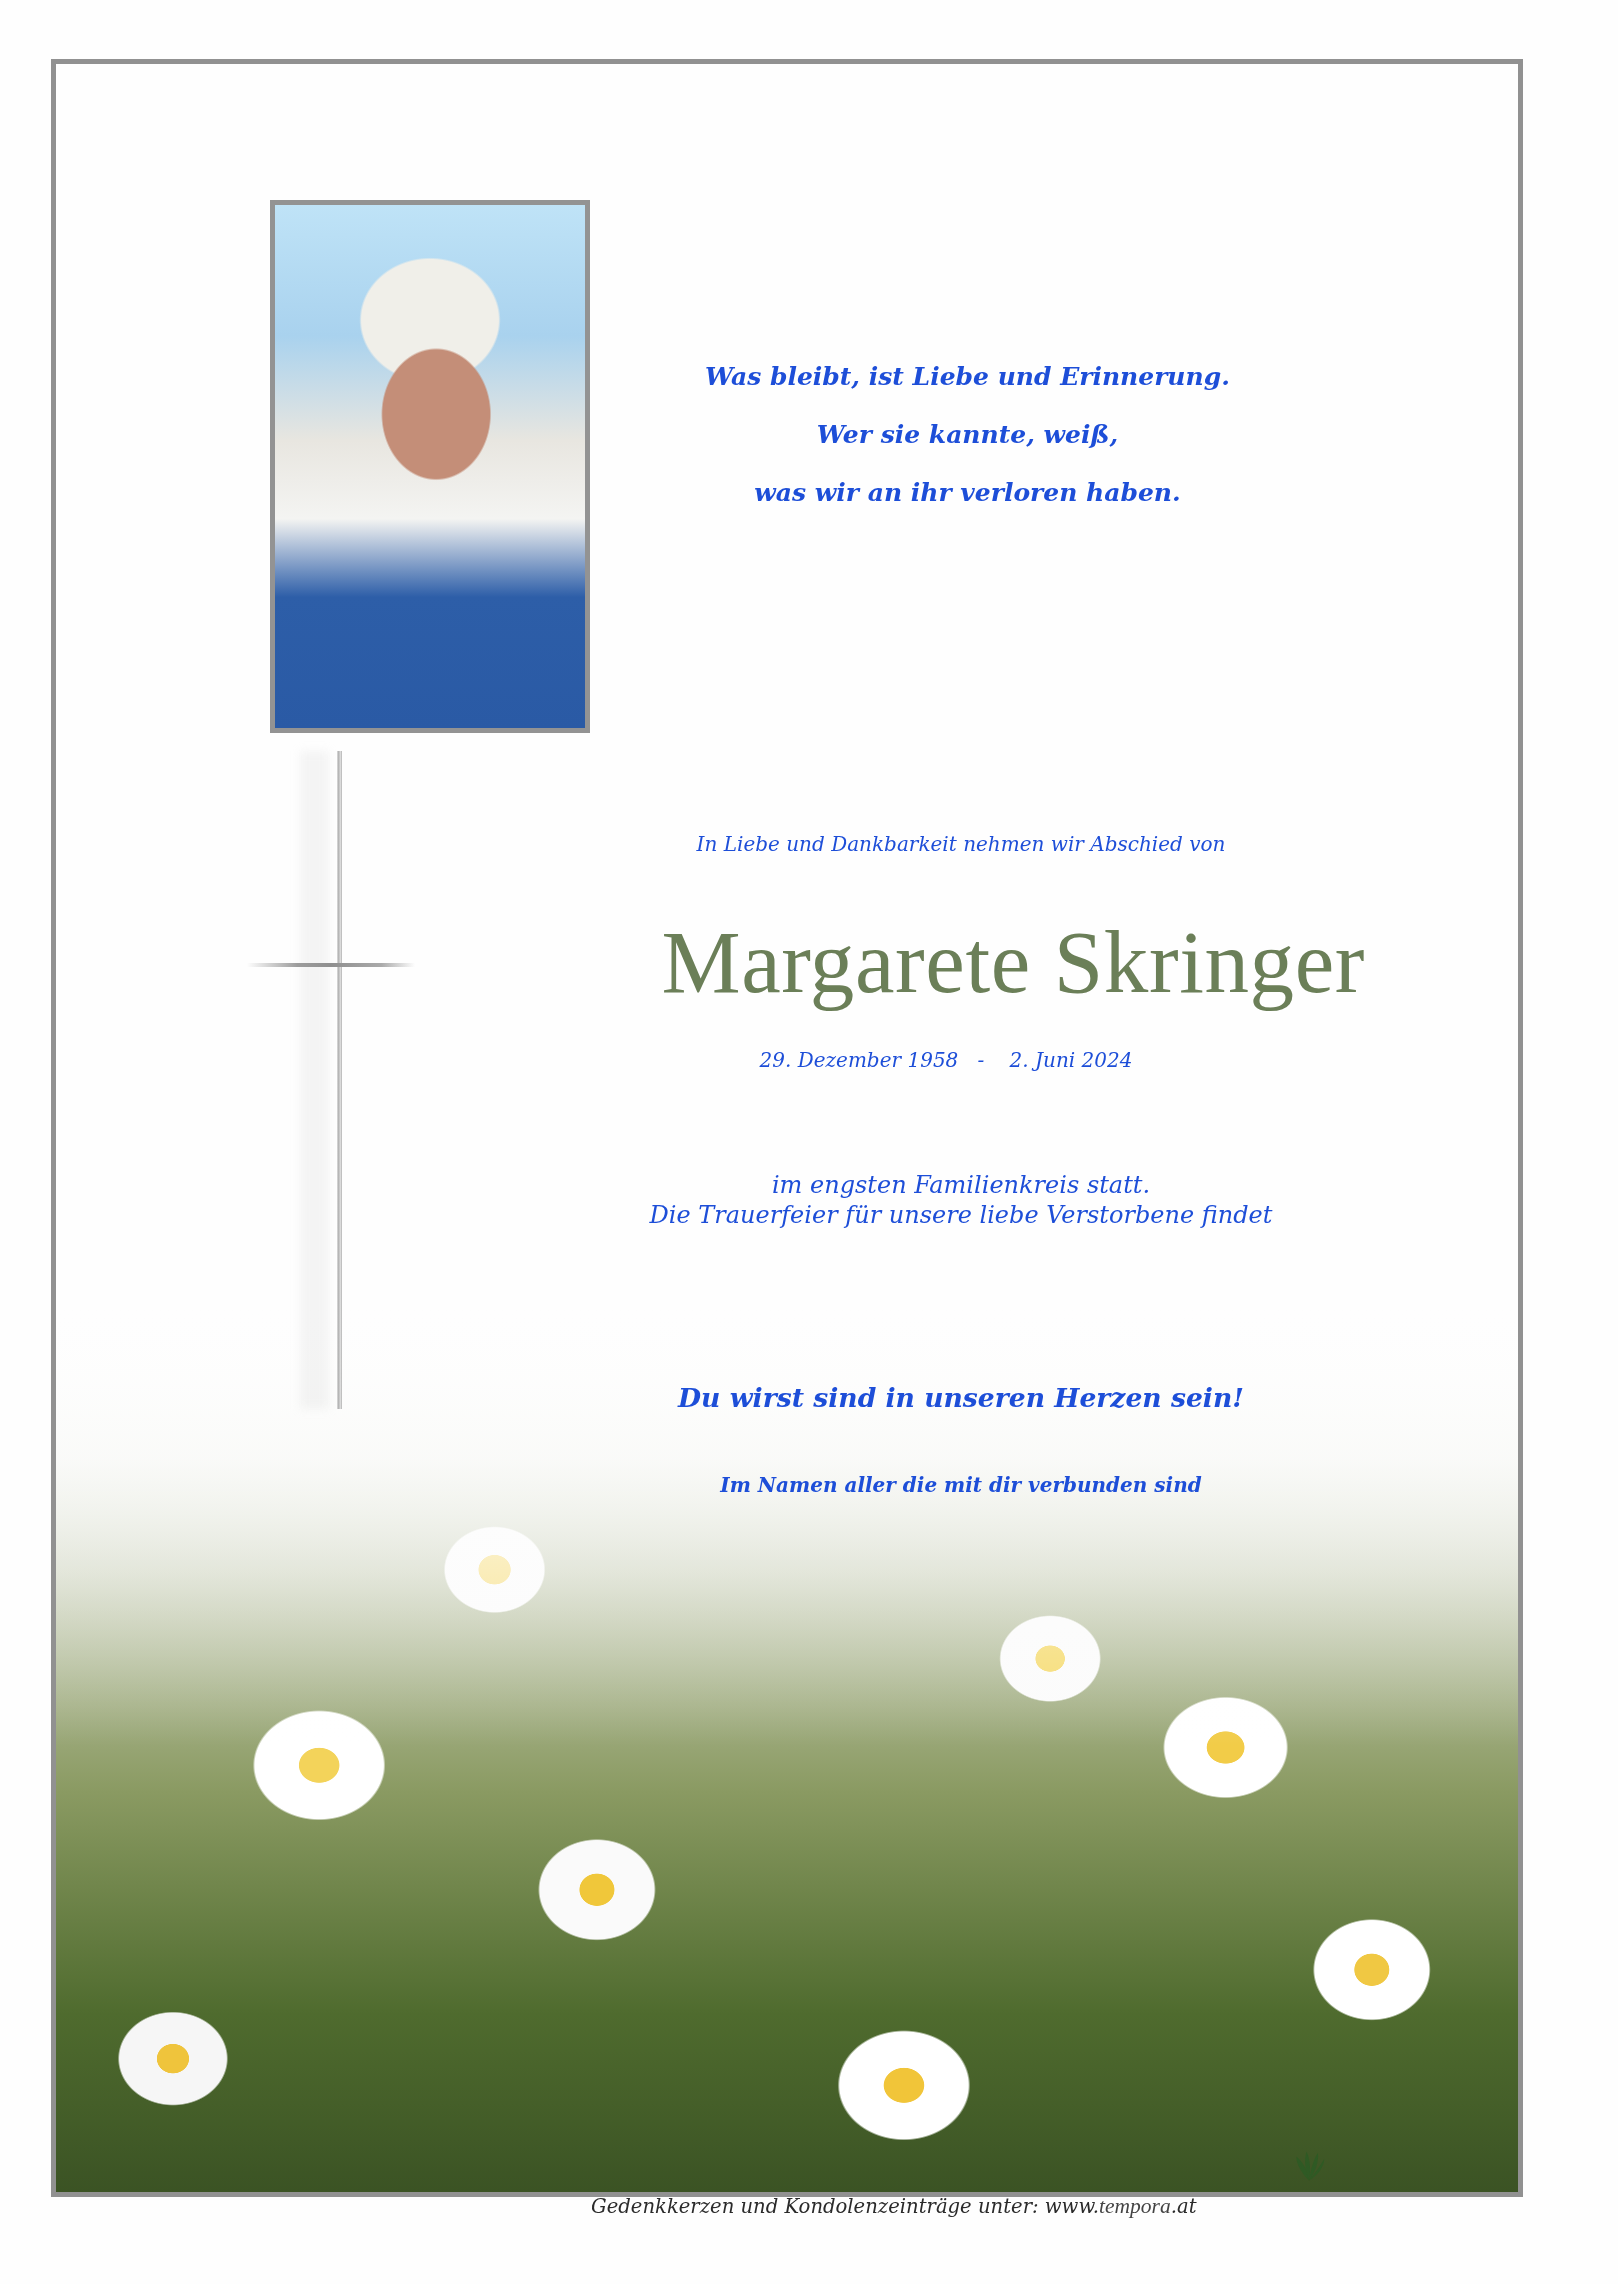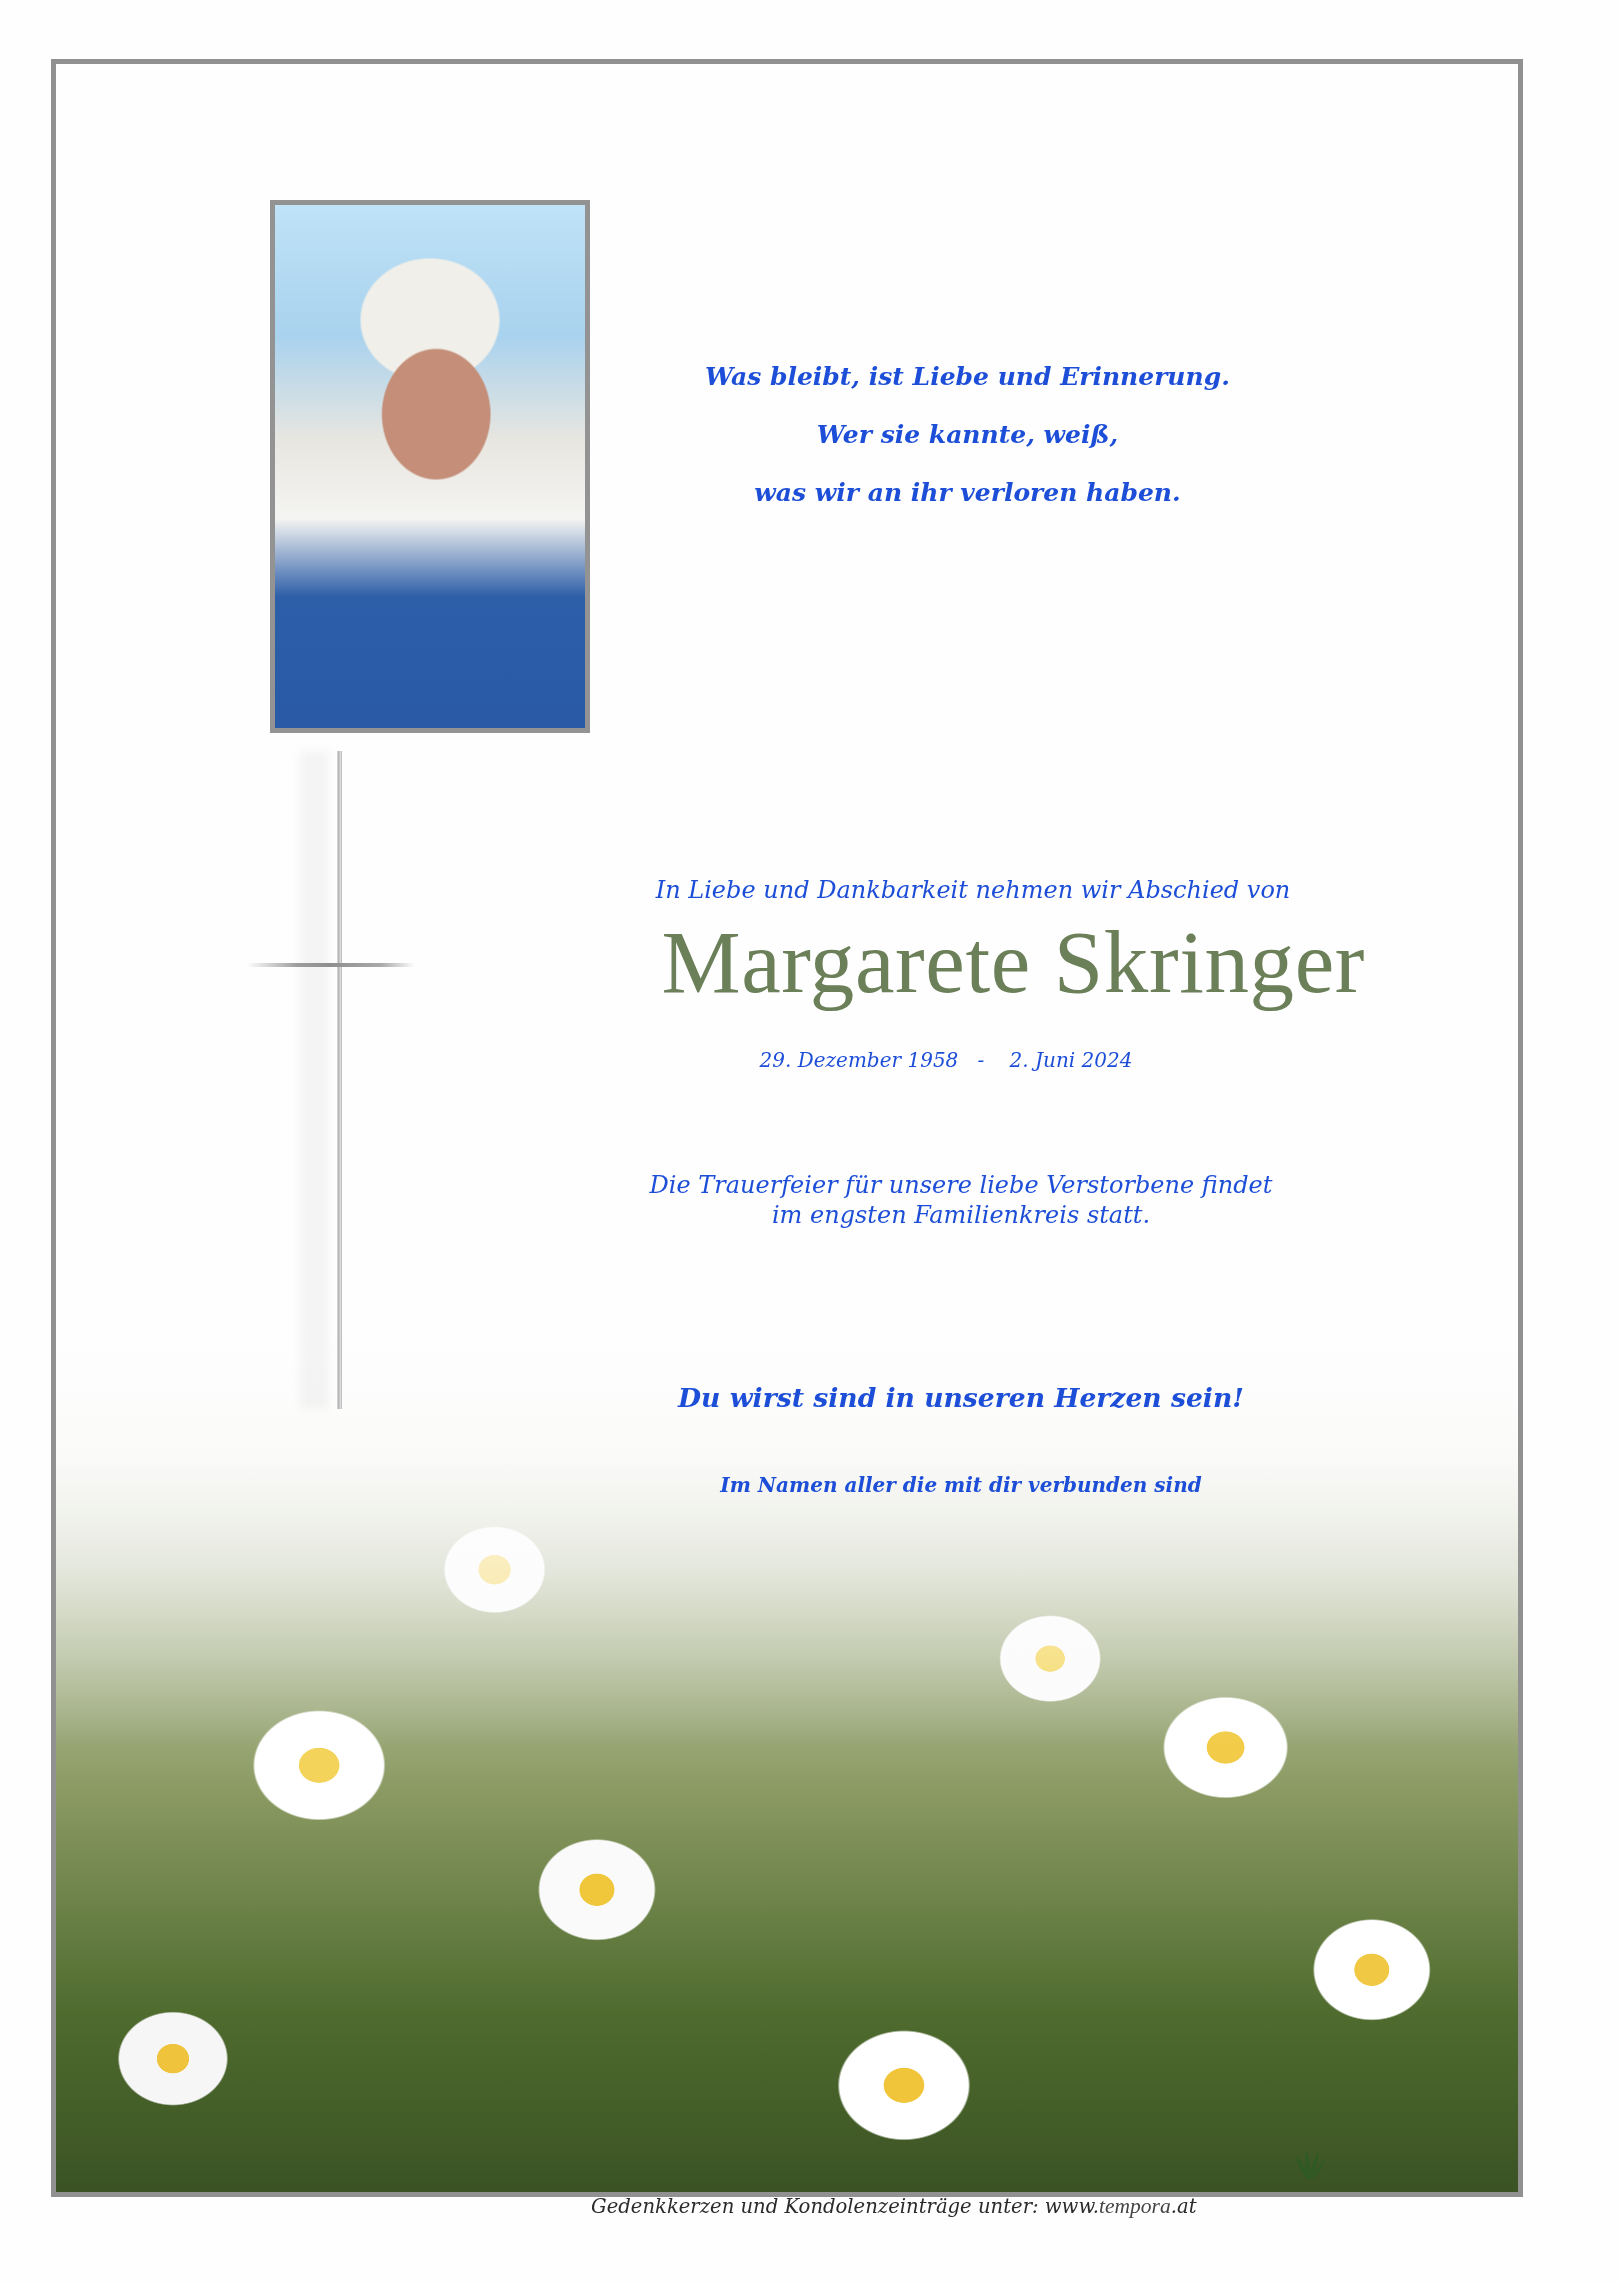--- a/index.html
+++ b/index.html
@@ -32,21 +32,21 @@
       radial-gradient(ellipse 89px 107px at 52% 40%, #c48e78 0 60%, transparent 62%),
       radial-gradient(ellipse 114px 101px at 50% 22%, #f0efe9 0 60%, transparent 62%),
       linear-gradient(180deg, #bfe3f7 0%, #a9d2ee 25%, #e8e6e0 45%, #f4f4f2 60%, #2d5ea8 75%, #2a5aa5 100%); }
   .cross-v { position:absolute; left:337px; top:751px; width:5px; height:658px;
     background:linear-gradient(90deg, #d8d8d8, #9a9a9a 40%, #e4e4e4 60%, #a5a5a5); opacity:0.85; }
   .cross-v-glow { position:absolute; left:300px; top:751px; width:28.5px; height:658px; background:rgba(200,200,200,0.18); filter:blur(5px); }
   .cross-h { position:absolute; left:247px; top:963px; width:168px; height:3.8px;
     background:linear-gradient(90deg, rgba(160,160,160,0), #9c9c9c 30%, #8f8f8f 50%, #aaaaaa 80%, rgba(170,170,170,0)); }
   .txt { position:absolute; text-align:center; color:#1d4ed8; font-style:italic; font-family:"DejaVu Serif", serif; white-space:nowrap; }
   .quote { left:588px; width:759px; font-weight:bold; font-size:25px; line-height:58px; top:348px; }
-  .intro { left:581px; width:784px; top:832px; font-size:24px;margin-top:44px; }
+  .intro { left:569px; width:784px; top:832px; font-size:20px; }
   .name { position:absolute; left:556px; width:809px; top:911px; text-align:right; font-family:"Liberation Serif", serif;
     font-size:89px; color:#6b7f58; letter-spacing:0.6px; white-space:nowrap; }
   .dates { left:554px; width:784px; top:1048px; font-size:20px; }
   .ceremony { left:569px; width:784px; top:1170px; font-size:24px; line-height:30px; }
   .heart { left:569px; width:784px; top:1382px; font-size:26.6px; font-weight:bold; }
   .names { left:569px; width:784px; top:1473px; font-size:20px; font-weight:bold; }
   .footer { position:absolute; left:591px; top:2174px; width:734px; height:28px;margin-top:20px; }
   .footer .ftxt { font-style:italic; font-size:19.6px; color:#2a2a2a; font-family:"DejaVu Serif", serif; white-space:nowrap; }
   .footer .brand { font-family:"Liberation Serif", serif; font-size:21.5px; color:#444; }
   .leaf-logo { position:absolute; left:1290px; top:2150px; width:38px; height:32px; }
@@ -74,22 +74,22 @@
 
 <div class="name">Margarete Skringer</div>
 
 <div class="txt dates">
   <span>29. Dezember 1958</span>
   &nbsp;&nbsp;<span>-</span>&nbsp;&nbsp;&nbsp;
   <span>2. Juni 2024</span>
 </div>
 
 <div class="txt ceremony">
+  <div>im engsten Familienkreis statt.</div>
   <div>Die Trauerfeier für unsere liebe Verstorbene findet</div>
-  <div>im engsten Familienkreis statt.</div>
 </div>
 
 <div class="txt heart">Du wirst sind in unseren Herzen sein!</div>
 <div class="txt names">Im Namen aller die mit dir verbunden sind</div>
 
 <div class="footer">
   <span class="ftxt">Gedenkkerzen und Kondolenzeinträge unter: </span><span class="ftxt"><span>www.</span><span class="brand">tempora</span><span>.at</span></span>
 </div>
 
 <svg class="leaf-logo" viewBox="0 0 60 50">

